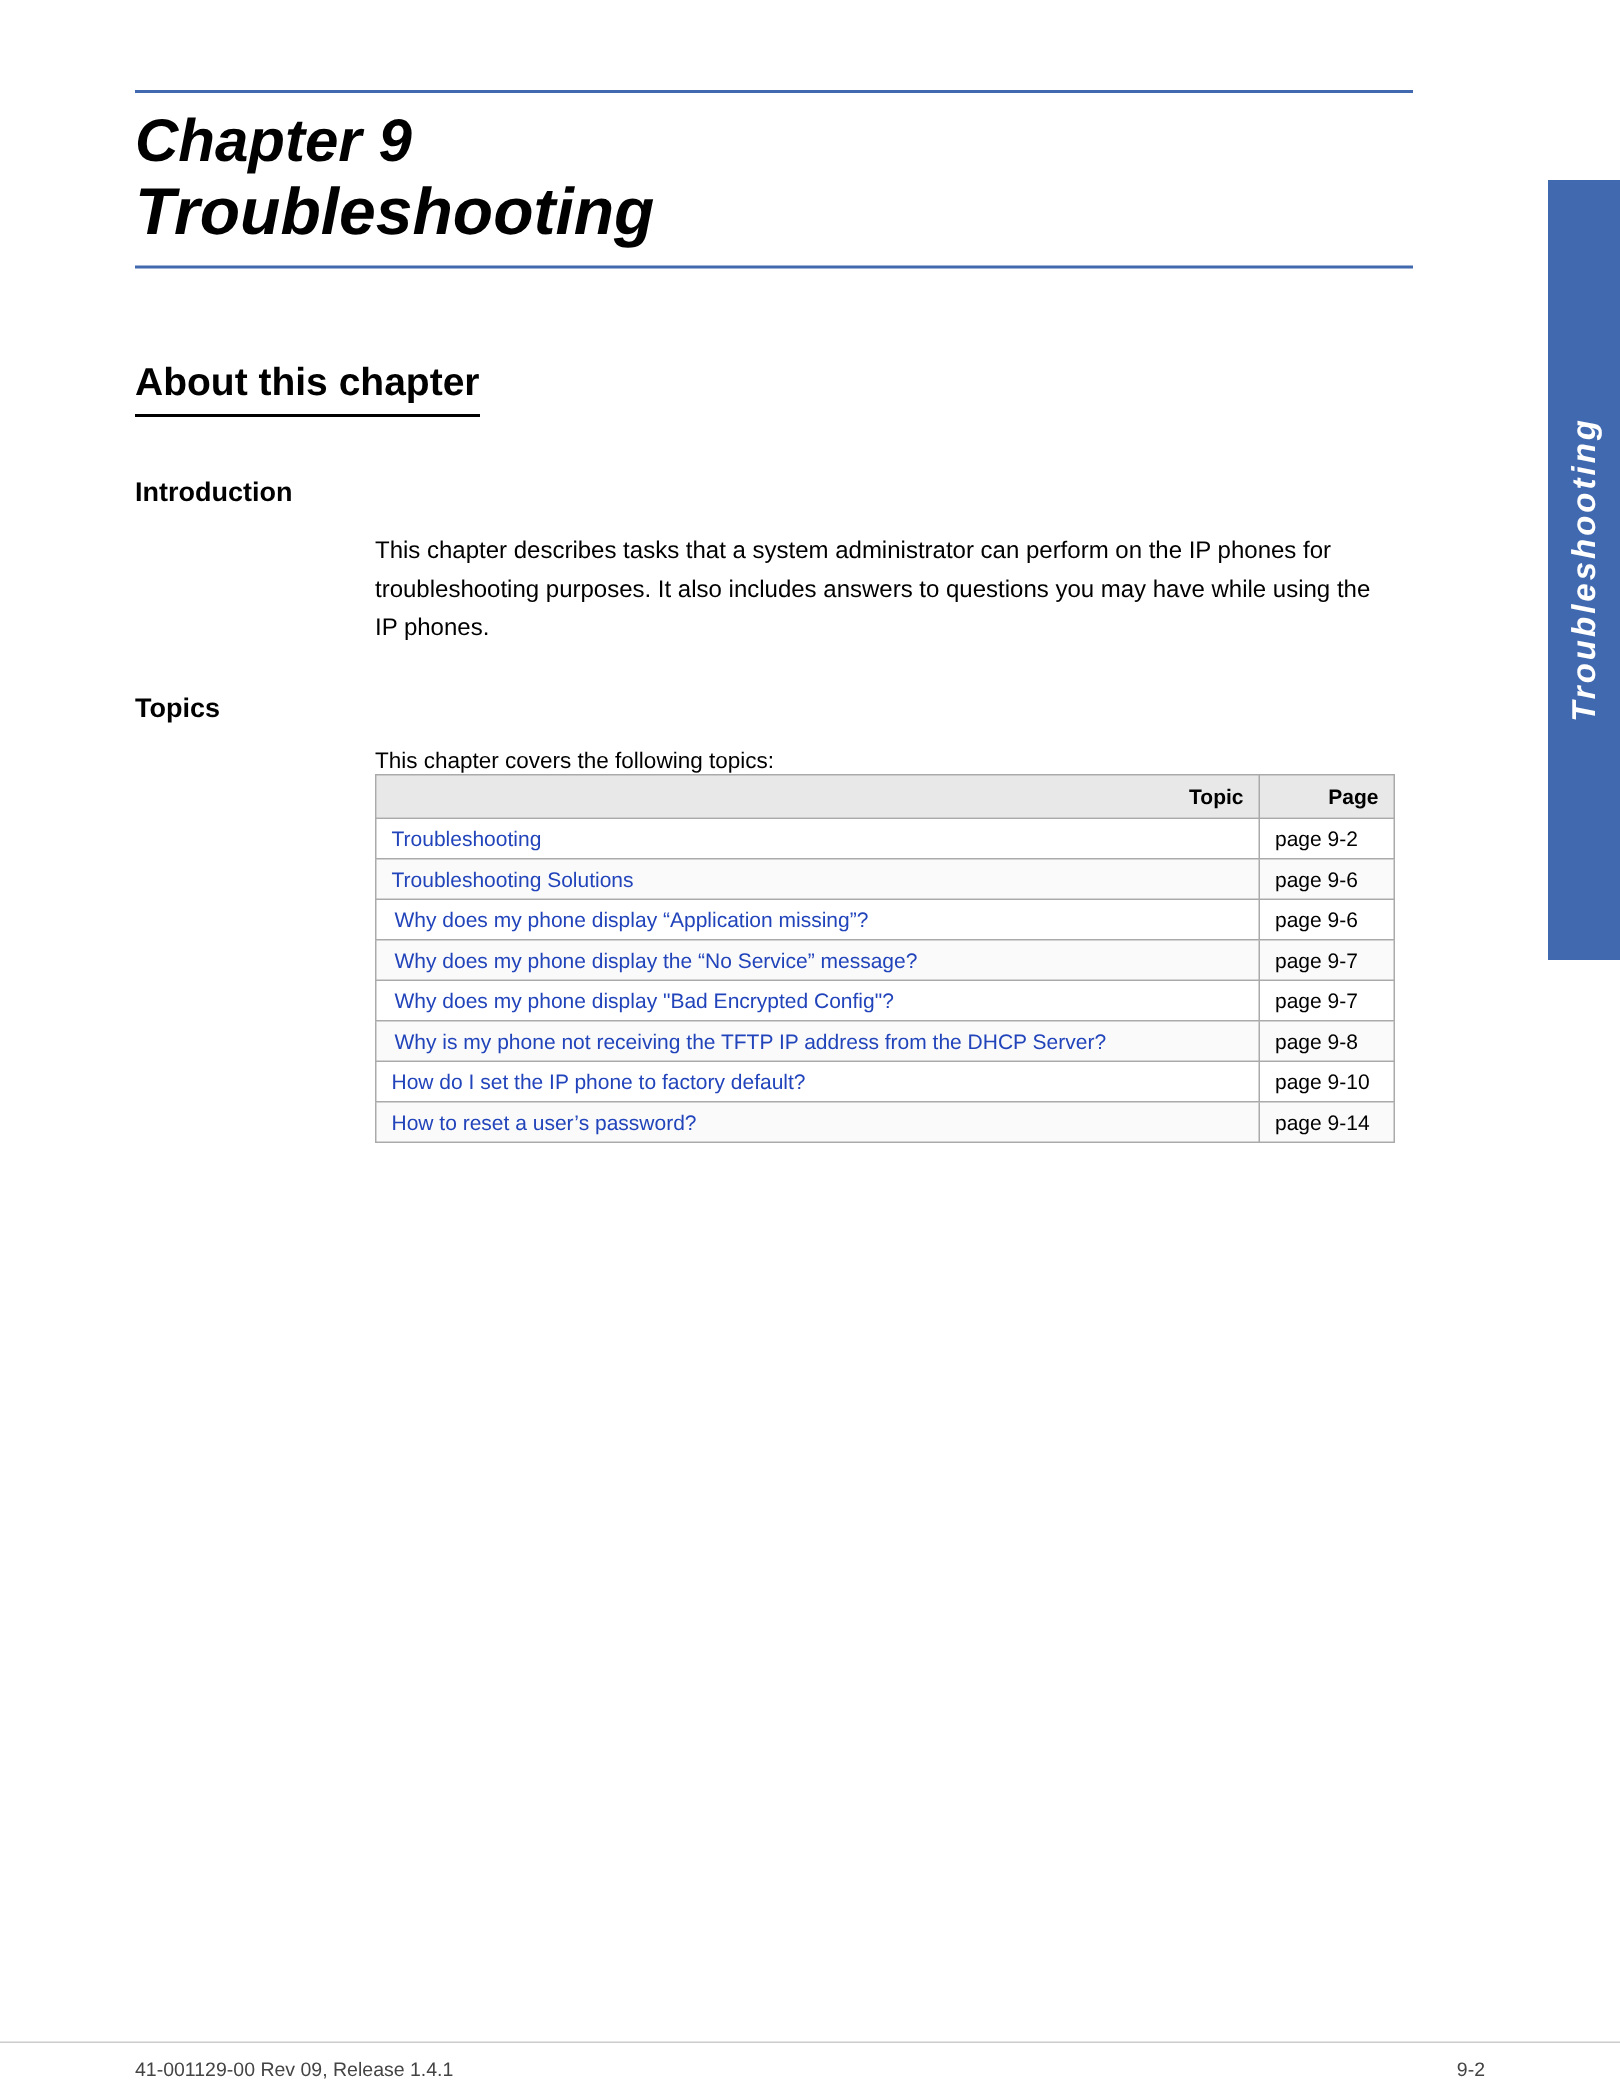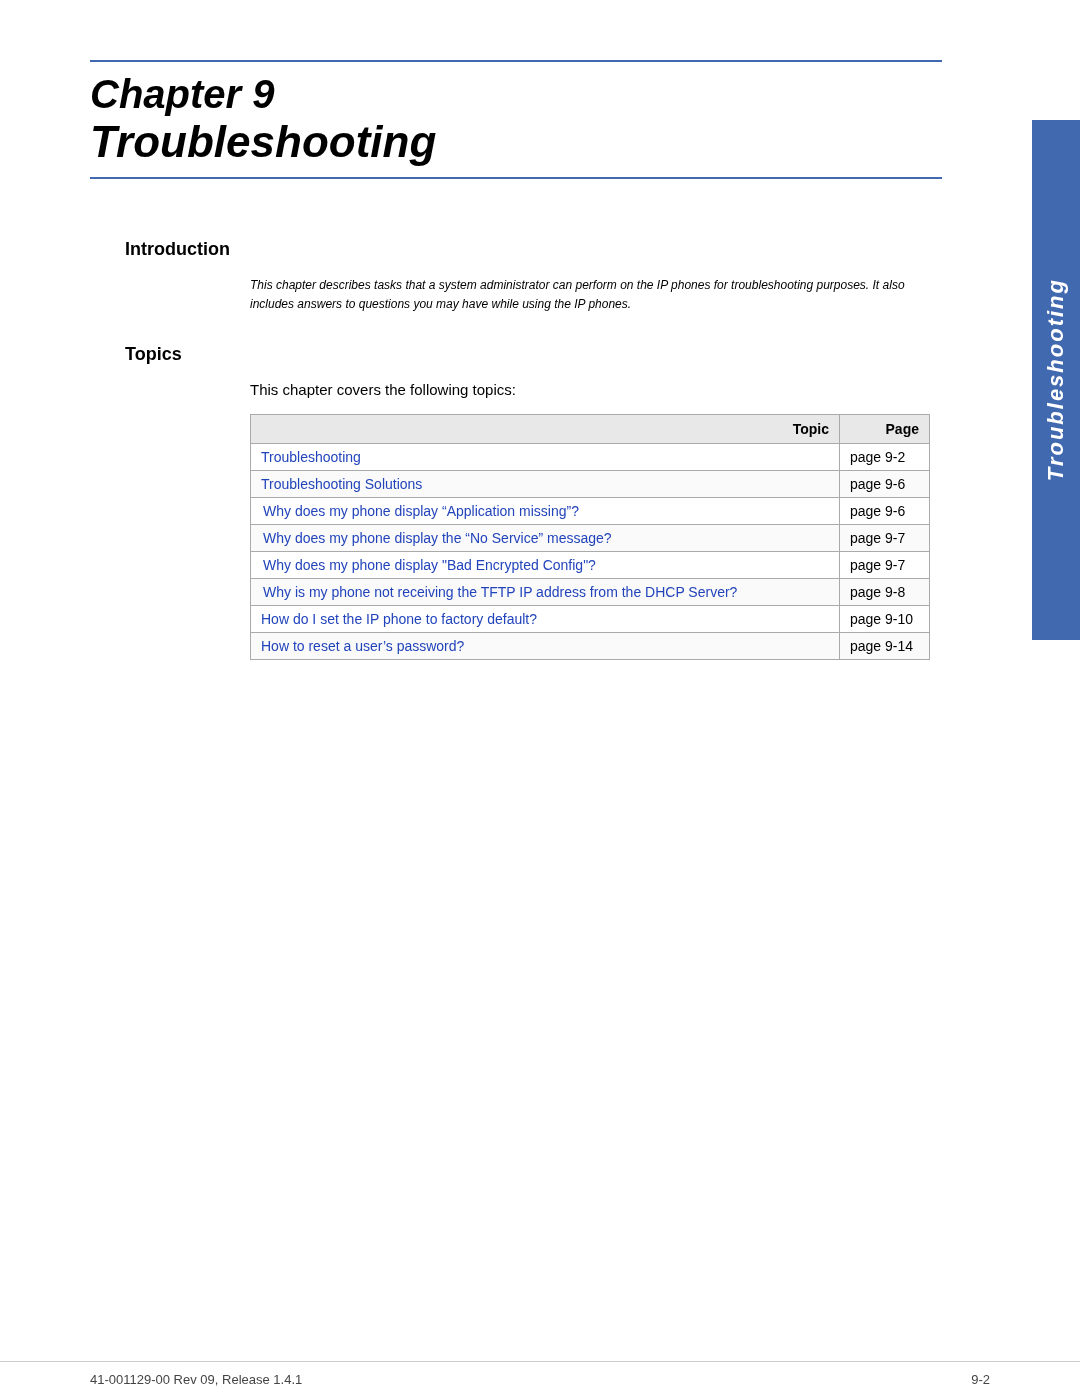--- a/index.html
+++ b/index.html
@@ -108,43 +108,40 @@
       display: inline-block;
     }
 
     
     .section-heading {
       font-size: 18px;
       font-weight: bold;
       color: #000000;
       margin-bottom: 16px;
       margin-top: 10px;
-      margin-left: 35px;
     }
 
     
     .body-text {
       margin-left: 160px;
       margin-right: 60px;
-      font-size: 12px;
+      font-size: 16px;
       line-height: 1.6;
       color: #000000;
       margin-bottom: 30px;
-      font-style: italic;
     }
 
     
     .topics-section {
       margin-top: 10px;
     }
 
     .topics-intro {
       margin-left: 160px;
       margin-right: 60px;
-      margin-bottom: 16px;
       font-size: 15px;
       color: #000000;
     }
 
     
     .topics-table {
       margin-left: 160px;
       margin-right: 60px;
       border-collapse: collapse;
       width: calc(100% - 220px);
@@ -229,20 +226,21 @@
       <span class="chapter-number">
         <span>Chapter</span>&nbsp;<span>9</span>
       </span>
       <span class="chapter-title">Troubleshooting</span>
     </div>
 
     
     <hr class="bottom-rule">
 
     
+    <div class="about-chapter">About this chapter</div>
 
     
     <div class="section-heading">Introduction</div>
     <div class="body-text">This chapter describes tasks that a system administrator can perform on the IP phones for troubleshooting purposes. It also includes answers to questions you may have while using the IP phones.</div>
 
     
     <div class="topics-section">
       <div class="section-heading">Topics</div>
       <div class="topics-intro">This chapter covers the following topics:</div>
 

